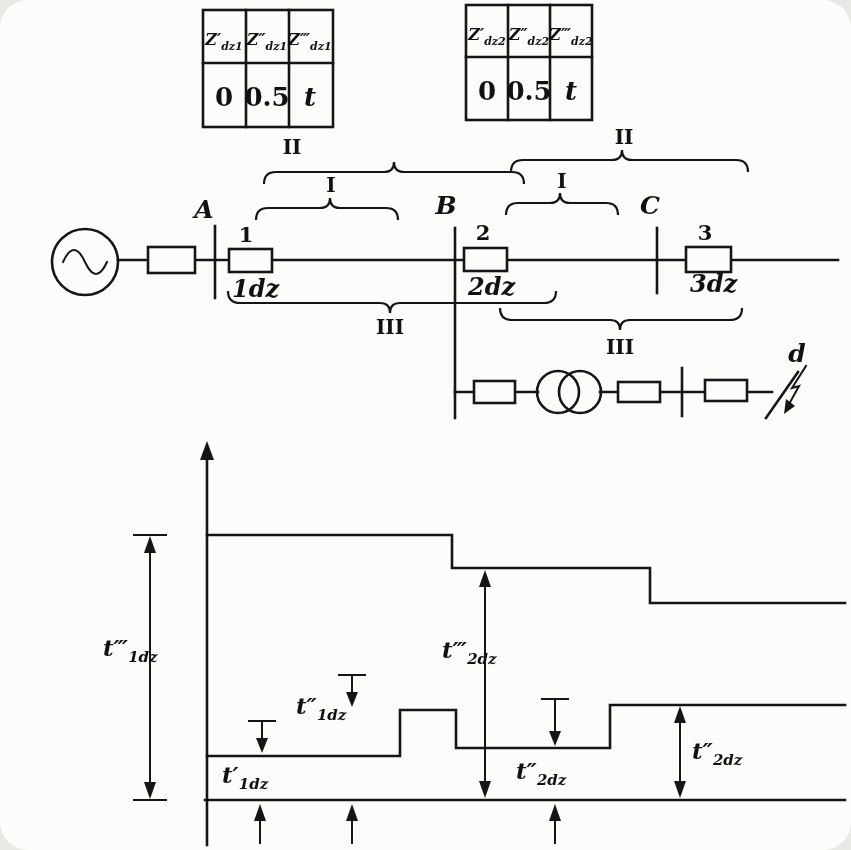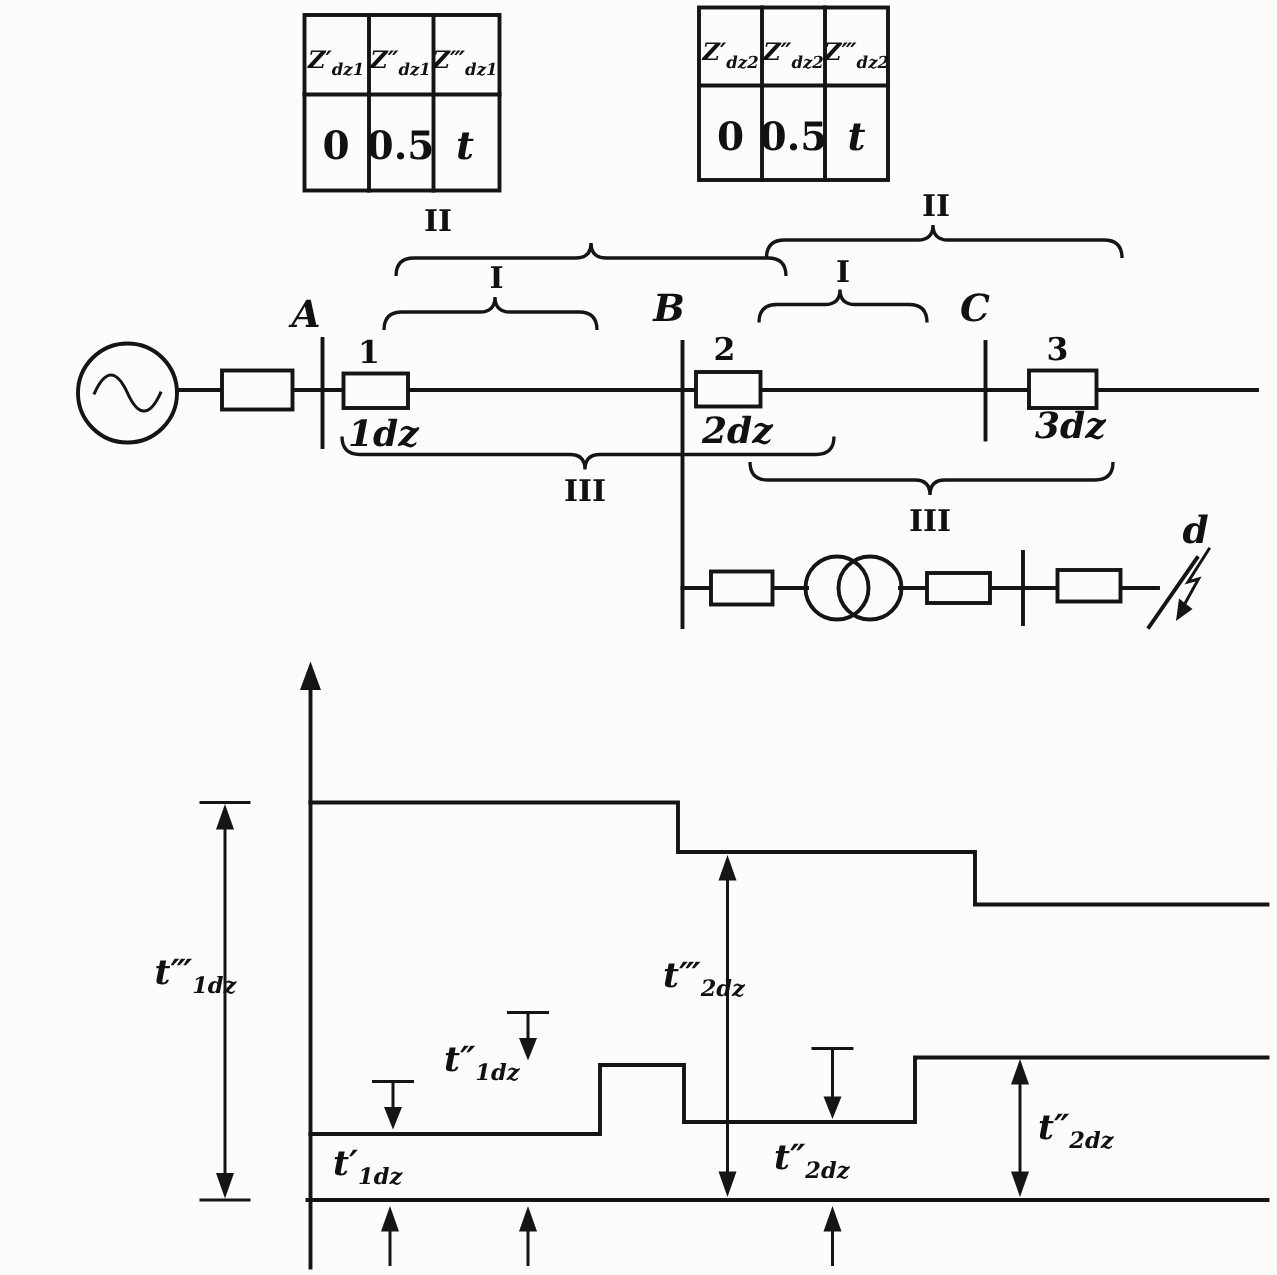--- a/index.html
+++ b/index.html
@@ -1,17 +1,17 @@
 <!DOCTYPE html>
 <html><head>
 <meta charset="utf-8">
 <style>
   html,body{margin:0;padding:0;background:#e8e8e4;}
   .page{position:relative;width:851px;height:850px;background:#fcfcfa;overflow:hidden;
-        font-family:"DejaVu Serif",serif;}
+        font-family:"DejaVu Serif",serif;border-radius:28px;}
   svg{position:absolute;left:0;top:0;}
   .ln{stroke:#151515;stroke-width:2.6;fill:none;stroke-linecap:square;}
   .thin{stroke-width:2;}
   .brace{stroke:#151515;stroke-width:2.2;fill:none;}
   .box{fill:#fcfcfa;stroke:#151515;stroke-width:2.6;}
   .fill{fill:#151515;stroke:none;}
   text{fill:#111;font-family:"DejaVu Serif",serif;}
   .bus-label{font-size:25px;font-style:italic;font-weight:bold;}
   .relay-num{font-size:21px;font-weight:bold;}
   .relay-label{font-size:24px;font-style:italic;font-weight:bold;}

